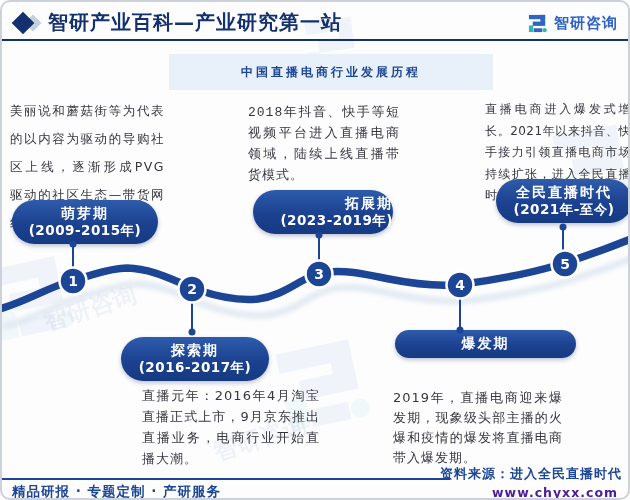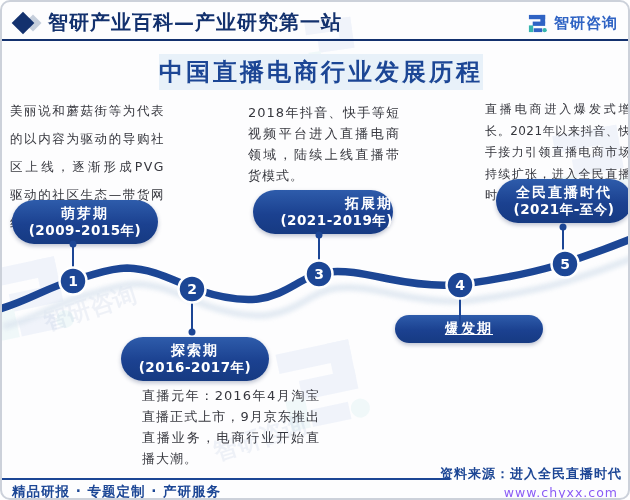--- a/index.html
+++ b/index.html
@@ -13,57 +13,57 @@
   .header { position:absolute; top:6px; left:0; right:0; height:30px; }
   .diamonds { position:absolute; left:10px; top:4px; width:34px; height:22px; }
   .d-ghost { position:absolute; left:15px; top:5px; width:12px; height:12px; background:#c6cfdc; transform:rotate(45deg); }
   .d-main  { position:absolute; left:3px;  top:3px; width:16px; height:16px; background:#13316e; transform:rotate(45deg); }
   .site-title { position:absolute; left:46px; top:1px; font-size:20px; font-weight:bold; color:#13316e; letter-spacing:1px; }
   .brand { position:absolute; right:10px; top:5px; display:flex; align-items:center; gap:6px; }
   .brand-name { font-size:15px; font-weight:bold; color:#2f63c4; letter-spacing:1px; }
   .header-rule { position:absolute; left:0; right:0; top:37px; height:2px; background:#13316e; }
   
   .title-box {
-    position:absolute; left:157px; top:52px; width:324px; height:36px;
-    background:#e8f1f9; color:#1c4695; font-size:24px; font-weight:bold;
+    position:absolute; left:167px; top:52px; width:324px; height:36px;
+    background:#e8f1f9; color:#1c4695; font-size:12px; font-weight:bold;
     text-align:center; line-height:36px; letter-spacing:3px;
   }
   
   .desc { position:absolute; color:#36373e; text-align:justify; }
   #desc1 { left:8px;   top:95px;  width:155px; font-size:12.5px; line-height:28px; letter-spacing:1.5px; }
-  #desc3 { left:246px; top:100px; width:152px; font-size:13px;   line-height:21px;   letter-spacing:1px; }
+  #desc3 { left:246px; top:100px; width:152px; font-size:13px;   line-height:21px;   letter-spacing:1px;font-family:Liberation Mono, monospace; }
   #desc5 { left:483px; top:97px;  width:146px; font-size:12px;   line-height:21.5px; letter-spacing:0.4px; }
   #desc2 { left:113px; top:383px; width:178px; font-size:13px;   line-height:21px;   letter-spacing:1px;margin-left:27px; }
   #desc4 { left:391px; top:386px; width:170px; font-size:13px;   line-height:20px;   letter-spacing:1px; }
   
   .pill {
     position:absolute; background:linear-gradient(180deg,#2e5cab 0%,#1b4190 55%,#163a82 100%);
     border-radius:22px; color:#ffffff; text-align:center; padding:5px 0 6px;
     box-shadow:0 2px 4px rgba(20,40,90,.28);
   }
   .pill-name  { font-size:14px;   font-weight:bold; letter-spacing:2px; line-height:17px; }
   .pill-years { font-size:13.5px; font-weight:bold; letter-spacing:0.5px; line-height:16px; }
   #pill1 { left:10px;  top:198px; width:146px; }
   #pill2 { left:119px; top:335px; width:148px; }
   #pill3 { left:251px; top:188px; width:140px;text-align:right; }
-  #pill4 { left:393px; top:313px; width:148px;text-decoration:underline; }
+  #pill4 { left:393px; top:328px; width:181px; }
   #pill5 { left:494px; top:177px; width:136px; }
   
   .wave-svg { position:absolute; left:0; top:222px; width:630px; height:118px; overflow:visible; }
   .wave-main { stroke:#1c4695; stroke-width:7.5; fill:none; stroke-linecap:round; }
   .wave-shadow { stroke:#dde6f0; stroke-width:7; fill:none; stroke-linecap:round; opacity:.8; }
   .pin-line { stroke:#1c4695; stroke-width:2; }
   .pin-dot  { fill:#1c4695; }
   .node-circle { fill:#1c4695; stroke:#ffffff; stroke-width:2.5; }
   .node-num { fill:#ffffff; font-size:14px; font-weight:bold; text-anchor:middle; }
   
   .footer-rule { position:absolute; left:0; top:476px; width:448px; height:2px; background:#1c4695; }
   .services { position:absolute; left:10px; top:481px; font-size:13.5px; font-weight:bold; color:#1c4695; letter-spacing:1px; }
   .source   { position:absolute; right:6px;  top:463px; font-size:13px;  font-weight:bold; color:#1c4695; letter-spacing:1px; }
-  .website  { position:absolute; right:10px; top:483px; font-size:12.5px; font-weight:normal; color:#8b5cf6; letter-spacing:1px;margin-left:28px; }
+  .website  { position:absolute; right:10px; top:483px; font-size:12.5px; font-weight:bold; color:#4c1d95; letter-spacing:1px;margin-left:28px; }
   
   .wm { position:absolute; opacity:0.06; pointer-events:none; }
   .wm-text { position:absolute; opacity:0.06; color:#1c4695; font-weight:bold; pointer-events:none; white-space:nowrap; }
 </style>
 </head>
 <body>
 
 <div class="page">
 
   <svg width="0" height="0" style="position:absolute" aria-hidden="true">
@@ -111,28 +111,29 @@
     </div>
   </div>
   <div class="header-rule"></div>
 
   <div class="title-box">中国直播电商行业发展历程</div>
 
   <div class="desc" id="desc1">美丽说和蘑菇街等为代表的以内容为驱动的导购社区上线，逐渐形成PVG驱动的社区生态—带货网红的前身。</div>
   <div class="desc" id="desc3">2018年抖音、快手等短视频平台进入直播电商领域，陆续上线直播带货模式。</div>
   <div class="desc" id="desc5">直播电商进入爆发式增长。2021年以来抖音、快手接力引领直播电商市场持续扩张，进入全民直播时代。</div>
   <div class="desc" id="desc2">直播元年：2016年4月淘宝直播正式上市，9月京东推出直播业务，电商行业开始直播大潮。</div>
+  <div class="desc" id="desc4">2019年，直播电商迎来爆发期，现象级头部主播的火爆和疫情的爆发将直播电商带入爆发期。</div>
 
   <div class="pill" id="pill1">
     <div class="pill-name">萌芽期</div>
     <div class="pill-years">(2009-2015年)</div>
   </div>
   <div class="pill" id="pill3">
     <div class="pill-name">拓展期</div>
-    <div class="pill-years">(2021-2019年)</div>
+    <div class="pill-years">(2023-2019年)</div>
   </div>
   <div class="pill" id="pill5">
     <div class="pill-name">全民直播时代</div>
     <div class="pill-years">(2021年-至今)</div>
   </div>
   <div class="pill" id="pill2">
     <div class="pill-name">探索期</div>
     <div class="pill-years">(2016-2017年)</div>
   </div>
   <div class="pill" id="pill4">

